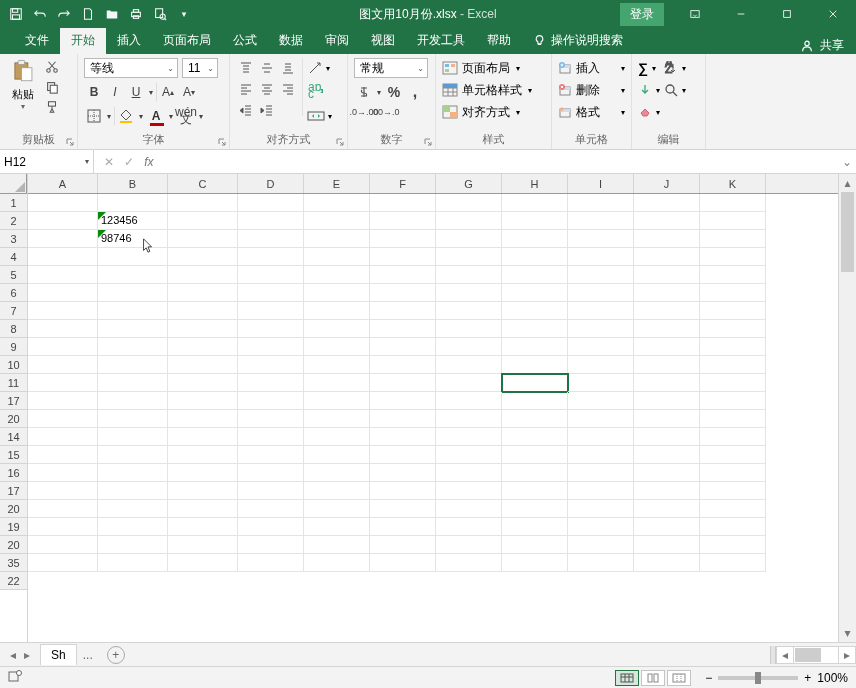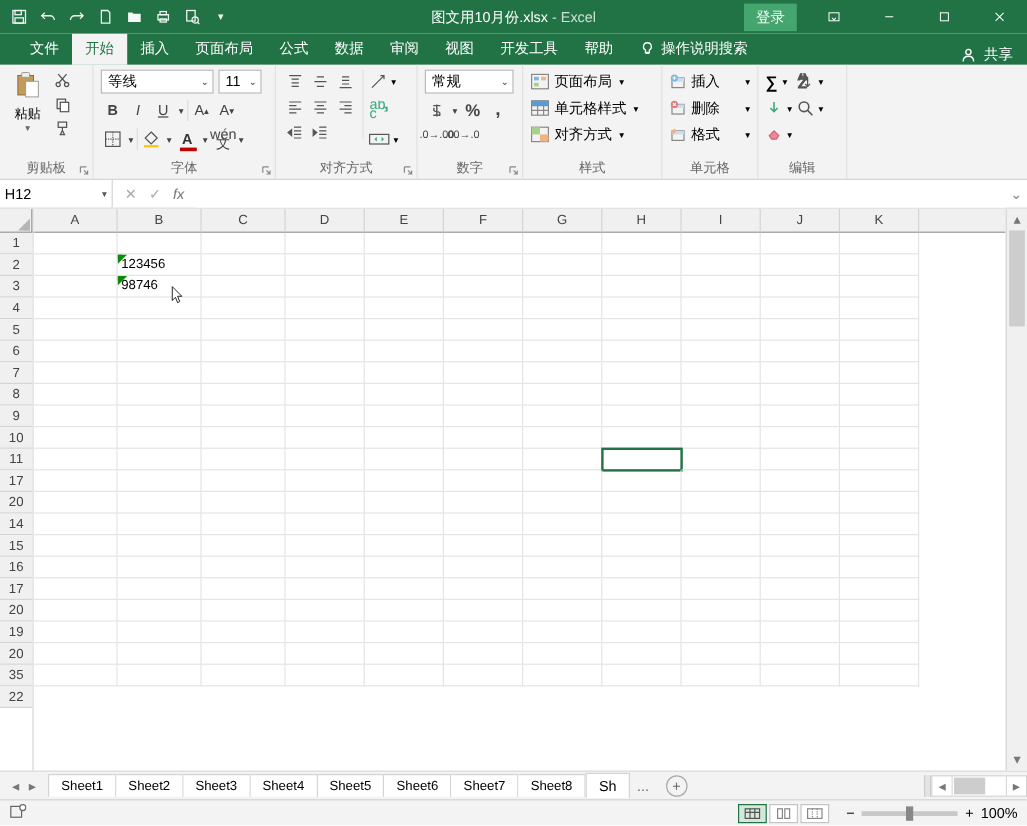--- a/index.html
+++ b/index.html
@@ -844,30 +844,20 @@
         <path d="M1 1l0 13 3-3 2 5 2-1-2-5 4 0z" fill="#fff" stroke="#000" stroke-width="0.8"></path>
       </svg>
   </div>
 </div>
 
 <div class="sheettabs">
   <div class="nav-arrows">
     <span>◂</span>
     <span>▸</span>
   </div>
-  <div id="stabs" style="display:flex">
-      <div class="stab">Sheet1</div>
-      <div class="stab">Sheet2</div>
-      <div class="stab">Sheet3</div>
-      <div class="stab">Sheet4</div>
-      <div class="stab">Sheet5</div>
-      <div class="stab">Sheet6</div>
-      <div class="stab">Sheet7</div>
-      <div class="stab">Sheet8</div>
-    </div>
   <span class="stab"><span>Sh</span></span>
   <span class="sheet-more">...</span>
   <span class="plus-sheet">+</span>
   <div class="hscroll">
     <div class="divider"></div>
     <div class="arrow">◂</div>
     <div class="track">
         <div class="thumb"></div>
       </div>
     <div class="arrow">▸</div>

